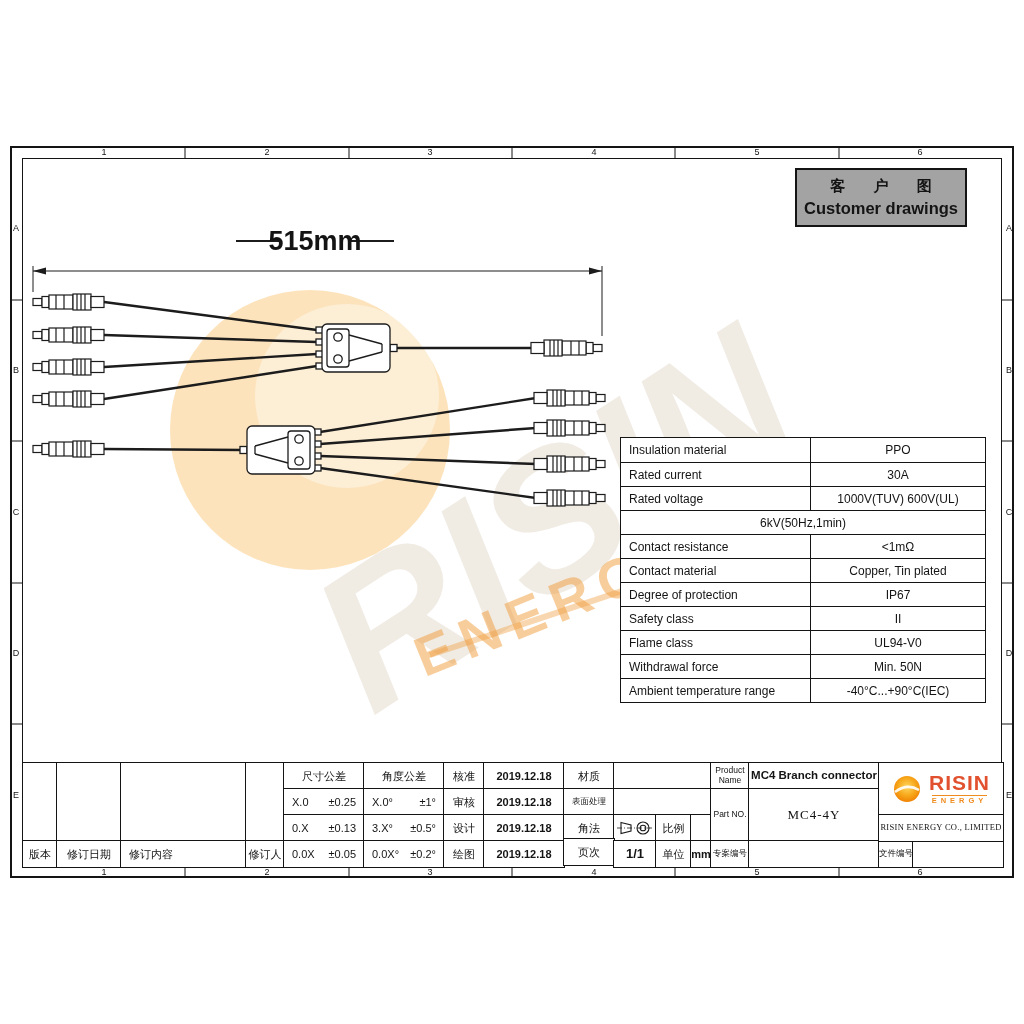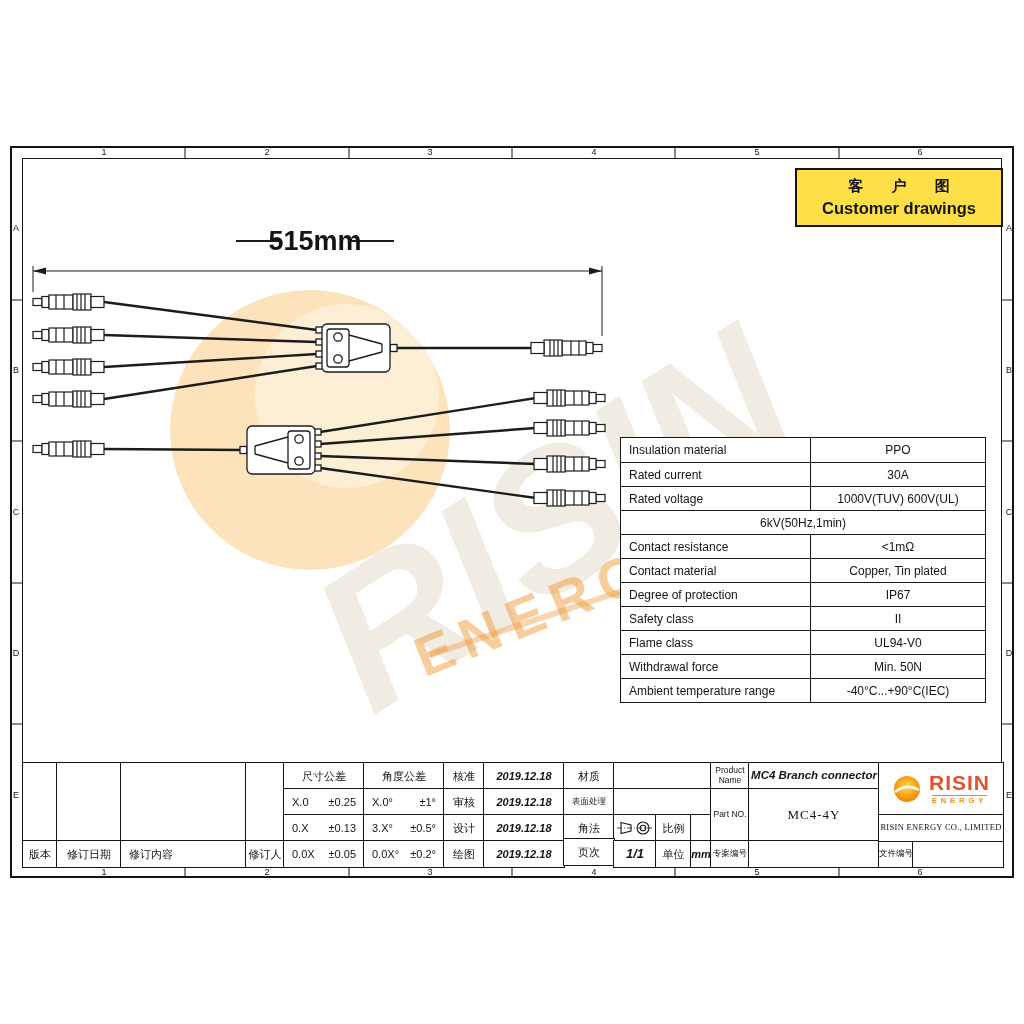--- a/index.html
+++ b/index.html
@@ -9,39 +9,39 @@
 
   
   .outer-frame { position:absolute; left:10px; top:146px; width:1004px; height:732px; border:2px solid #141414; z-index:0; }
   .inner-frame { position:absolute; left:22px; top:158px; width:980px; height:708px; border:1px solid #141414; z-index:0; }
 
   .zone { position:absolute; font-size:9px; line-height:10px; width:14px; text-align:center; z-index:2; color:#141414; }
 
   .drawing { position:absolute; left:0; top:0; z-index:1; }
 
   
-  .customer-box { position:absolute; left:795px; top:168px; width:208px; height:59px; border:2.5px solid #141414;
-    background:#fde047; display:flex; flex-direction:column; align-items:center; justify-content:center; gap:3px; z-index:3; }
+  .customer-box { position:absolute; left:795px; top:168px; width:172px; height:59px; border:2.5px solid #141414;
+    background:#a3a3a3; display:flex; flex-direction:column; align-items:center; justify-content:center; gap:3px; z-index:3; }
   .customer-cn { font-size:15px; font-weight:bold; letter-spacing:12px; text-indent:12px; }
   .customer-en { font-size:16.5px; font-weight:bold; }
 
   
   .spec-table { position:absolute; left:620px; top:437px; width:366px; border:1.5px solid #141414; background:#fff; z-index:3; }
   .spec-row { display:flex; height:24px; }
   .spec-row + .spec-row { border-top:1px solid #141414; }
   .spec-label { width:190px; border-right:1px solid #141414; display:flex; align-items:center; padding-left:8px; font-size:12px; }
   .spec-value { flex:1; display:flex; align-items:center; justify-content:center; font-size:12px; }
 
   
   .title-block { position:absolute; left:22px; top:762px; width:980px; height:104px; border:1.5px solid #141414; background:#fff; z-index:3; }
   .tb-cell { position:absolute; display:flex; align-items:center; justify-content:center; outline:1px solid #141414;
     background:#fff; font-size:11px; line-height:1.15; text-align:center; overflow:hidden; }
   .tb-cell.tw { justify-content:space-between; padding:0 8px; }
   .tb-cell.sm { font-size:8.5px; }
-  .tb-cell.b  { font-weight:bold;font-style:italic; }
+  .tb-cell.b  { font-weight:bold; }
   .tb-cell.serif { font-family:"Liberation Serif","DejaVu Serif",serif; }
   .tb-cell.big { font-size:13px; }
 
   .logo-wrap { display:flex; align-items:center; gap:7px; }
   .logo-texts { display:flex; flex-direction:column; align-items:center; }
   .logo-risin { font-size:21px; font-weight:bold; color:#e2512f; letter-spacing:1px; line-height:1; }
   .logo-energy { font-size:7.5px; font-weight:bold; color:#f08c1e; letter-spacing:4px; margin-top:2px; padding-top:1px; border-top:1px solid #f08c1e; }
   .company-name { font-family:"Liberation Serif","DejaVu Serif",serif; font-size:8.5px; letter-spacing:0.3px; }
 </style>
 </head>

